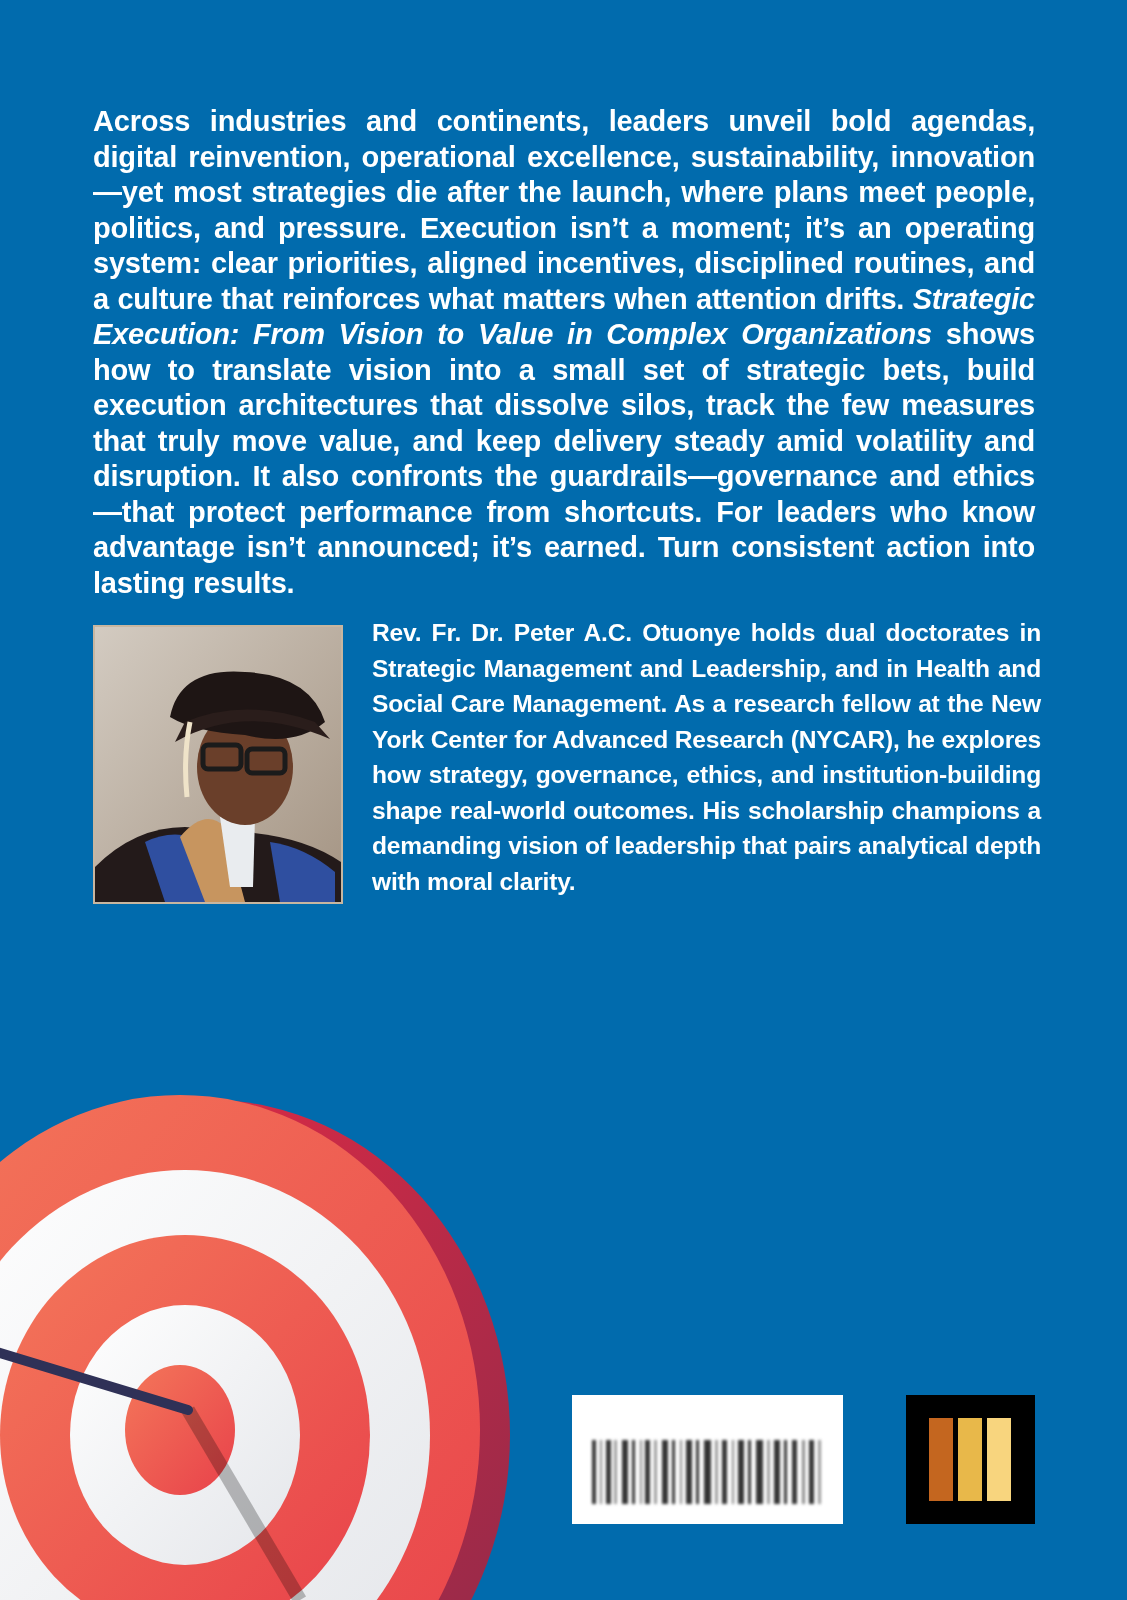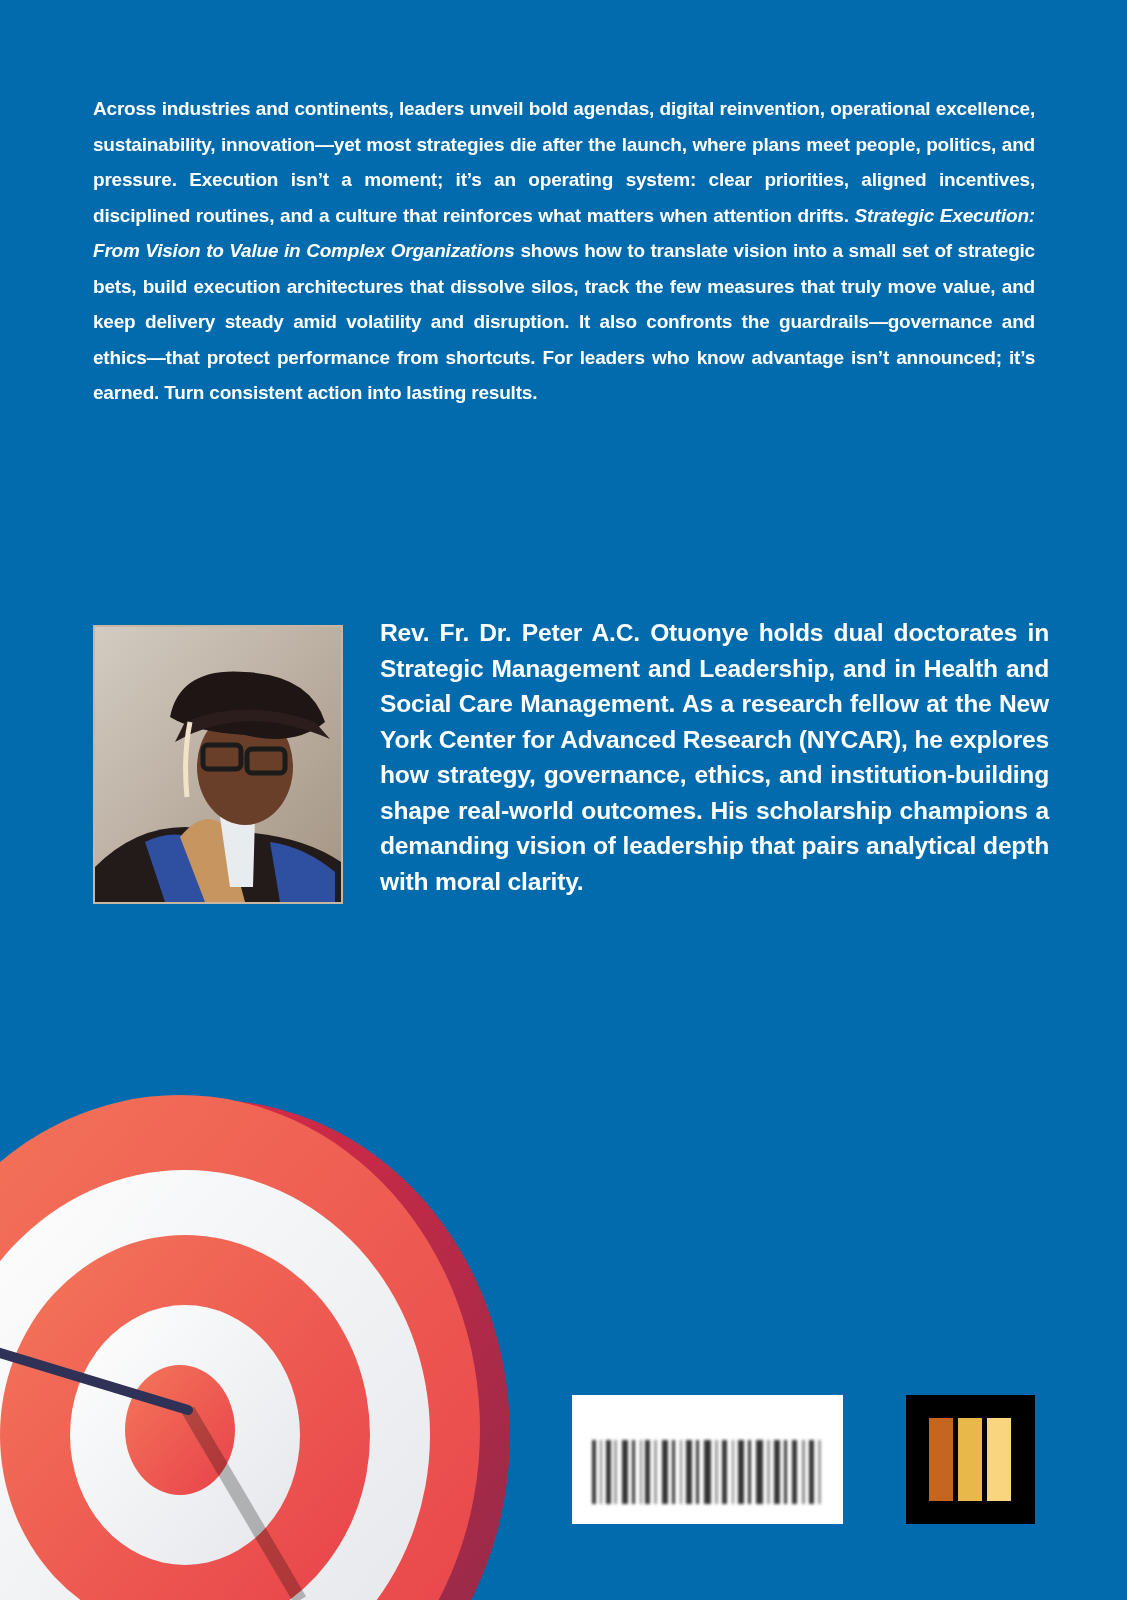--- a/index.html
+++ b/index.html
@@ -1,23 +1,23 @@
 <!DOCTYPE html>
 <html><head>
 <meta charset="utf-8">
 <style>
   html,body{margin:0;padding:0;}
   body{width:1127px;height:1600px;background:#016bad;position:relative;overflow:hidden;
        font-family:"Liberation Sans","DejaVu Sans",sans-serif;color:#ffffff;}
-  .blurb{position:absolute;left:93px;top:91px;width:942px;font-size:19px;line-height:35.5px;
+  .blurb{position:absolute;left:93px;top:104px;width:942px;font-size:29px;line-height:35.5px;
          font-weight:bold;text-align:justify;letter-spacing:-0.2px;}
   .blurb .title{font-style:italic;}
   .photo{position:absolute;left:93px;top:625px;width:250px;height:279px;border:2px solid #c8b6a0;
          box-sizing:border-box;overflow:hidden;background:linear-gradient(135deg,#cfc6bb 0%,#b8ada1 60%,#8d7f72 100%);}
-  .bio{position:absolute;left:380px;top:615px;width:669px;font-size:24.6px;line-height:35.5px;
+  .bio{position:absolute;left:372px;top:615px;width:669px;font-size:24.6px;line-height:35.5px;
        font-weight:bold;text-align:justify;letter-spacing:-0.2px;}
   .bio p{margin:0 0 12px 0;}
   .target{position:absolute;left:0;top:1090px;width:560px;height:510px;}
   .barcode{position:absolute;left:572px;top:1395px;width:271px;height:129px;background:#ffffff;}
   .bars{position:absolute;left:20px;top:45px;width:230px;height:64px;display:flex;gap:0;filter:blur(1.6px);}
   .logo{position:absolute;left:906px;top:1395px;width:129px;height:129px;background:#000;}
   .logo .b{position:absolute;top:23px;width:24px;height:83px;}
 </style>
 </head>
 <body>

